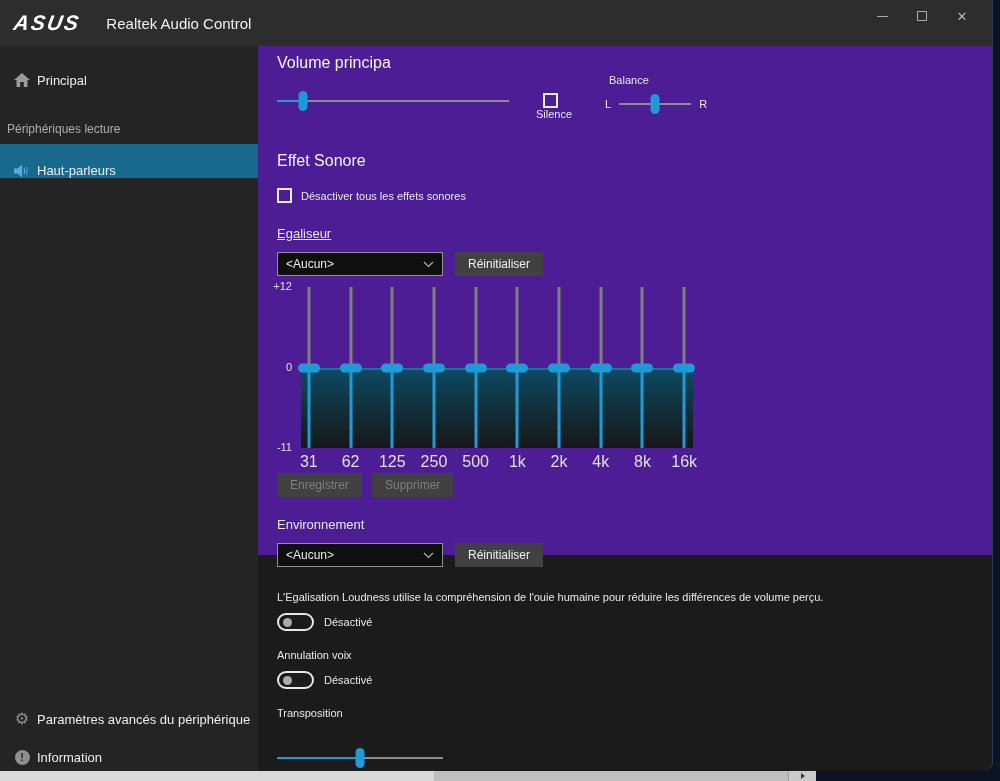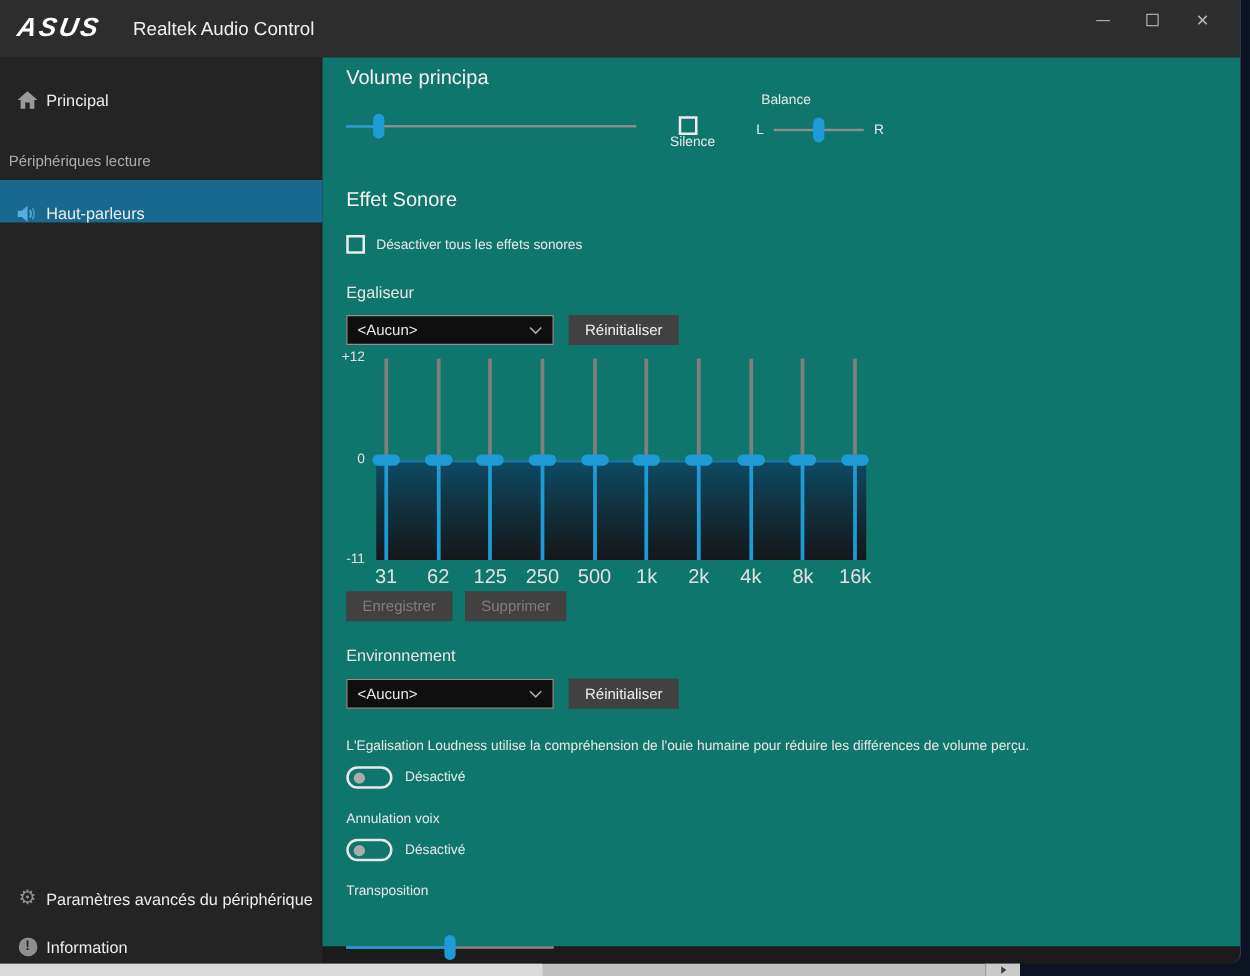--- a/index.html
+++ b/index.html
@@ -30,21 +30,21 @@
   .side-section { color:#adadad; font-size:12px; margin:34px 0 8px 7px; }
   .side-selected { background:#17698e; height:34px; }
   .side-bottom { position:absolute; left:0; width:100%; }
   .adv-item { bottom:44px; }
   .info-item { bottom:6px; }
   .gear-glyph { color:#8f8f8f; font-size:16px; line-height:16px; }
   .info-circle { width:15px; height:15px; border-radius:50%; background:#8f8f8f; color:#242424;
                  font-size:11px; font-weight:bold; text-align:center; line-height:15px; }
 
   
-  .main { position:absolute; left:258px; top:46px; width:735px; height:711px; background:#0f766e; }
+  .main { position:absolute; left:258px; top:46px; width:735px; height:509px; background:#4c1d95; }
   .abs { position:absolute; }
   .h1 { font-size:16px; color:#f4f4f4; font-weight:normal; }
   .lbl { font-size:11px; color:#e8e8e8; }
 
   
   .hslider { position:relative; height:20px; }
   .hslider .track { position:absolute; left:0; right:0; top:9px; height:2px; background:#8c8c8c; }
   .hslider .fill  { position:absolute; left:0; top:9px; height:2px; background:#1e9bd7; }
   .hslider .handle{ position:absolute; top:10px; width:9px; height:20px; border-radius:5px;
                     background:#1e9bd7; transform:translate(-50%,-50%); }
@@ -172,21 +172,21 @@
         <span class="lbl">R</span>
       </div>
 
       <div class="abs h1" style="left:19px; top:106px;">Effet Sonore</div>
 
       <div class="abs" style="left:19px; top:142px; display:flex; align-items:center;">
         <span class="checkbox"></span>
         <span class="lbl" style="margin-left:9px;">Désactiver tous les effets sonores</span>
       </div>
 
-      <div class="abs lbl" style="left:19px; top:180px; font-size:13px;">Egaliseur</div>
+      <div class="abs lbl" style="left:19px; top:180px; font-size:13px;text-decoration:underline;">Egaliseur</div>
 
       <div class="abs dropdown" style="left:19px; top:206px;">
         <span class="dd-text">&lt;Aucun&gt;</span>
         <svg width="11" height="7" viewBox="0 0 11 7">
             <polyline points="1,1 5.5,5.5 10,1" fill="none" stroke="#b0b0b0" stroke-width="1.2"></polyline>
           </svg>
       </div>
       <button class="btn abs" style="left:197px; top:206px;">Réinitialiser</button>
 
       <div class="abs eq-scale" style="left:6px; top:234px;">+12</div>

